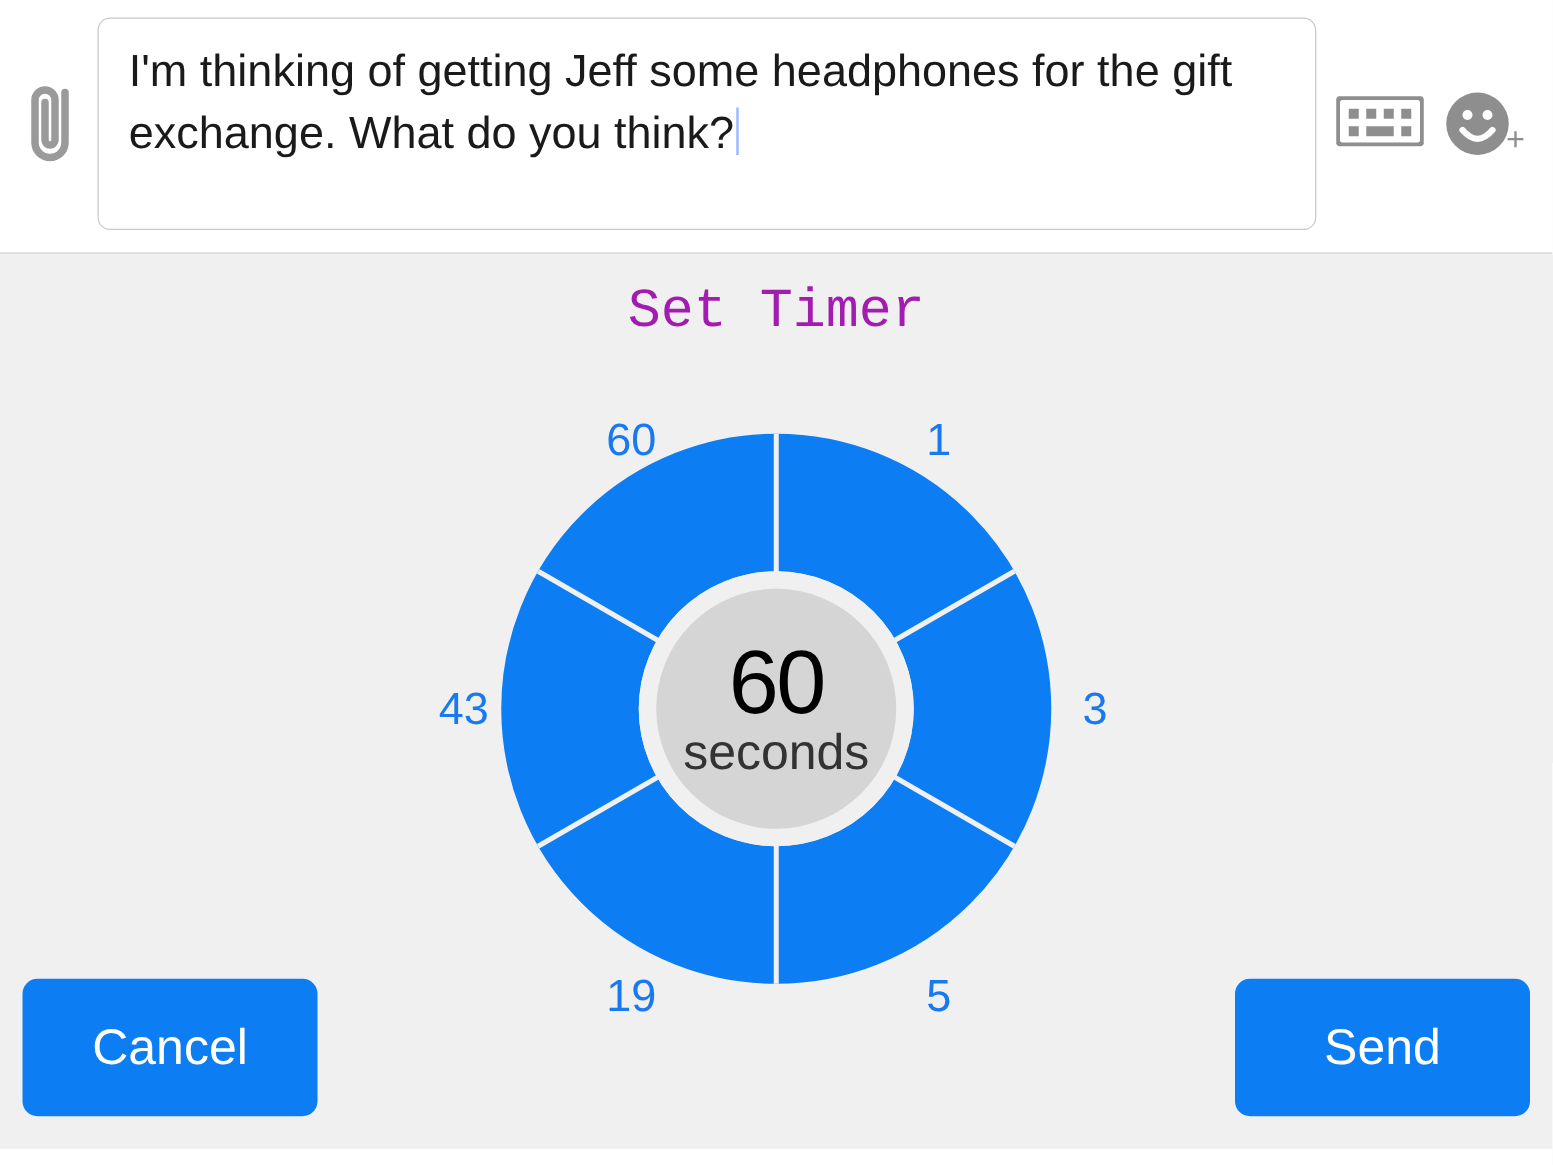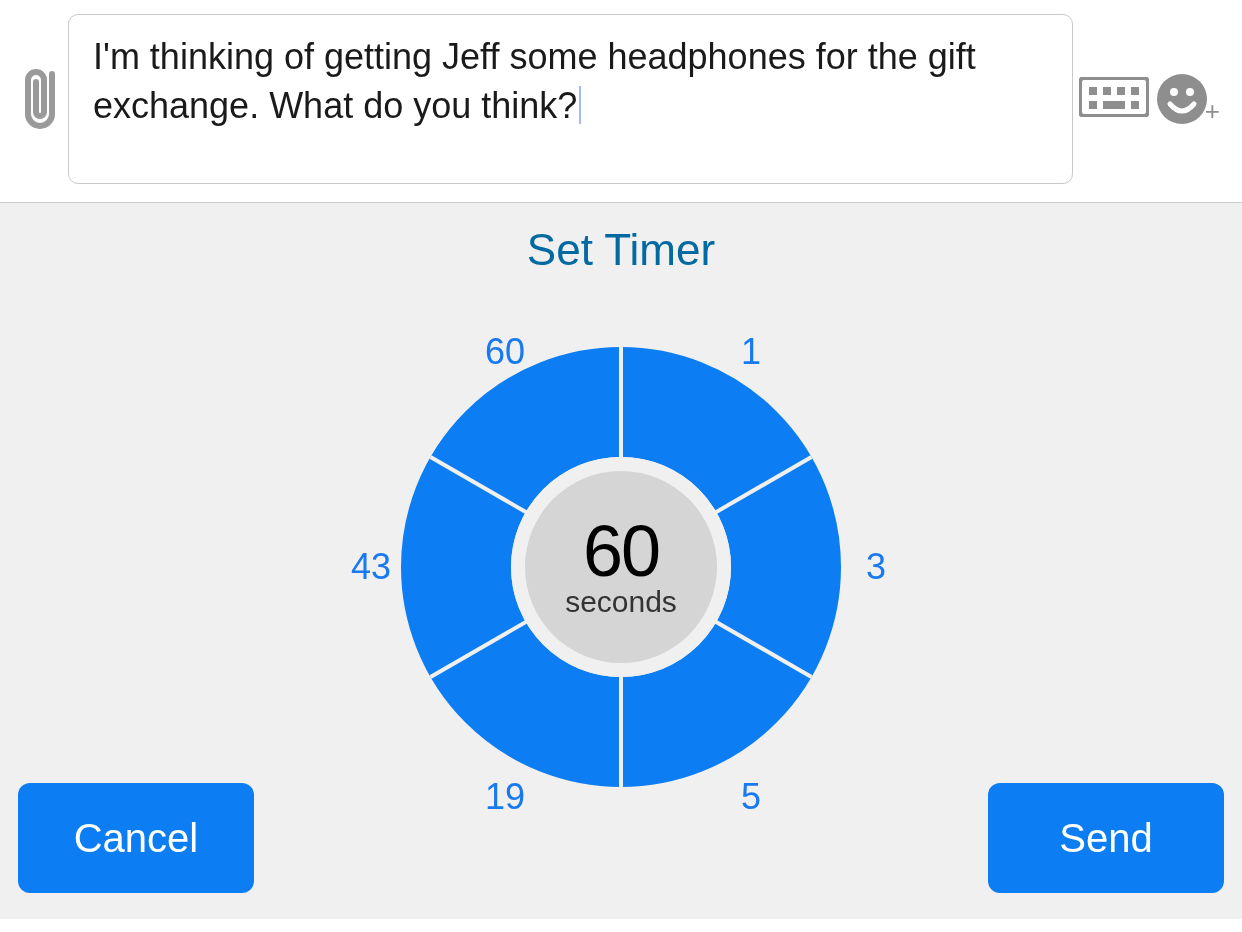--- a/index.html
+++ b/index.html
@@ -1,21 +1,21 @@
 <!DOCTYPE html>
 <html><head>
 <meta charset="utf-8">
 <style>
   * { box-sizing: border-box; margin: 0; padding: 0; }
   html, body { width: 1242px; height: 932px; font-family: "Helvetica Neue", Helvetica, Arial, sans-serif; background: #fff; }
   .compose-bar {
     display: flex;
     align-items: center;
     padding: 14px 22px 18px 22px;
-    gap: 6px;
+    gap: 16px;
     border-bottom: 1px solid #ccc;
     background: #fff;
   }
   .attach-icon { flex: 0 0 auto; color: #999; }
   .text-input {
     flex: 1 1 auto;
     border: 1px solid #c9c9c9;
     border-radius: 10px;
     padding: 18px 24px;
     font-size: 36px;
@@ -38,21 +38,22 @@
   .panel {
     background: #f0f0f0;
     height: calc(932px - 216px);
     position: relative;
     padding-top: 22px;
   }
   .panel-title {
     text-align: center;
     font-size: 44px;
     font-weight: 400;
-    color: #0369a1;
+    color: #a21caf;
+    font-family: Liberation Mono, monospace;
   }
   .dial-wrap {
     position: absolute;
     left: 50%;
     top: 64px;
     transform: translateX(-50%);
     width: 600px;
     height: 600px;
   }
   .tick-label {
@@ -76,21 +77,21 @@
     justify-content: center;
   }
   .dial-value {
     font-size: 72px;
     font-weight: 400;
     color: #000;
     line-height: 1;
     letter-spacing: -2px;
   }
   .dial-unit {
-    font-size: 30px;
+    font-size: 40px;
     color: #333;
     margin-top: -2px;
   }
   .btn {
     position: absolute;
     bottom: 26px;
     width: 236px;
     height: 110px;
     background: #0c7df2;
     color: #fff;

